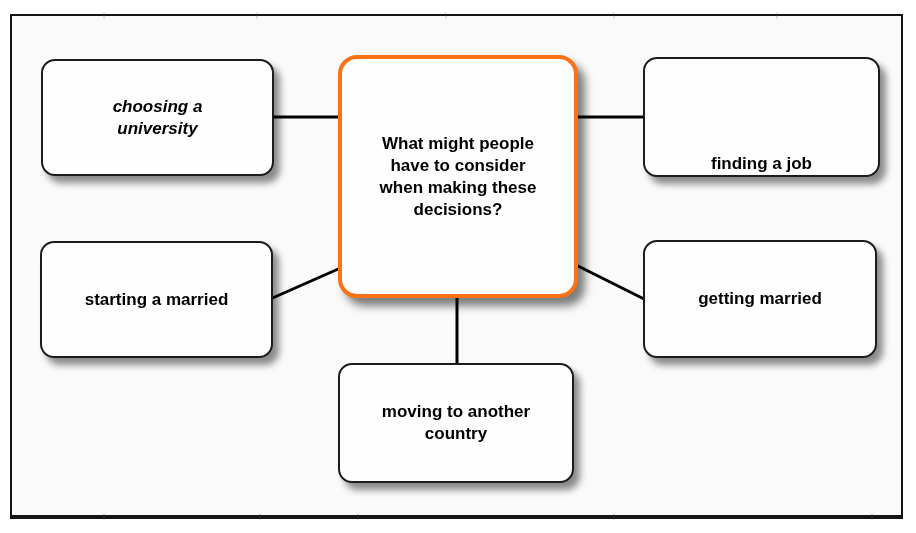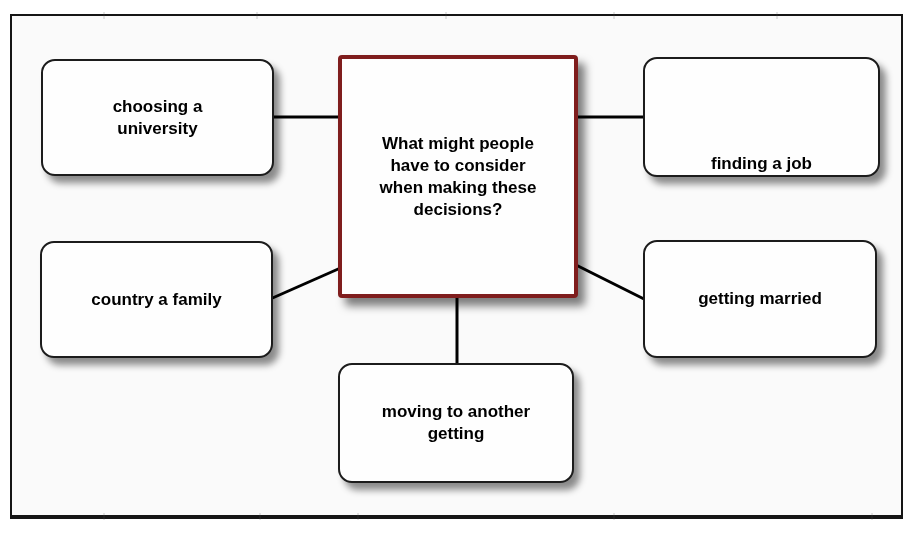--- a/index.html
+++ b/index.html
@@ -44,35 +44,35 @@
     background: #fefefe;
     border: 2px solid #1c1c1c;
     border-radius: 14px;
     box-shadow: 6px 7px 7px rgba(0, 0, 0, 0.45);
     color: #000000;
     font-weight: bold;
     font-size: 17px;
     line-height: 22px;
   }
   .node.central {
-    border: 4px solid #7f1d1d;
-    border-radius: 4px;
+    border: 4px solid #f97316;
+    border-radius: 19px;
     box-shadow: 7px 8px 8px rgba(0, 0, 0, 0.5);
   }
   .node .label { display: block; }
 
   
   .node.univ    { left: 41px;  top: 59px;  width: 233px; height: 117px; }
   .node.job     { left: 643px; top: 57px;  width: 237px; height: 120px; align-items: flex-end; }
   .node.family  { left: 40px;  top: 241px; width: 233px; height: 117px; }
   .node.married { left: 643px; top: 240px; width: 234px; height: 118px; align-items: center; }
   .node.moving  { left: 338px; top: 363px; width: 236px; height: 120px; }
   .node.central { left: 338px; top: 55px;  width: 240px; height: 243px; }
 
-  .node.univ    .label { max-width: 120px; }
+  .node.univ    .label { max-width: 120px; font-style: italic; }
   .node.moving  .label { max-width: 175px; }
   .node.central .label { max-width: 168px; }
 </style>
 </head>
 <body>
 
 <div class="canvas">
 
   <div class="frame"></div>
 
@@ -100,28 +100,28 @@
 
   <div class="node univ">
     <span class="label">choosing a university</span>
   </div>
 
   <div class="node job">
     <span class="label">finding a job</span>
   </div>
 
   <div class="node family">
-    <span class="label">country a family</span>
+    <span class="label">starting a married</span>
   </div>
 
   <div class="node married">
     <span class="label">getting married</span>
   </div>
 
   <div class="node moving">
-    <span class="label">moving to another getting</span>
+    <span class="label">moving to another country</span>
   </div>
 
   <div class="node central">
     <span class="label">What might people have to consider when making these decisions?</span>
   </div>
 
 </div>
 
 </body></html>

